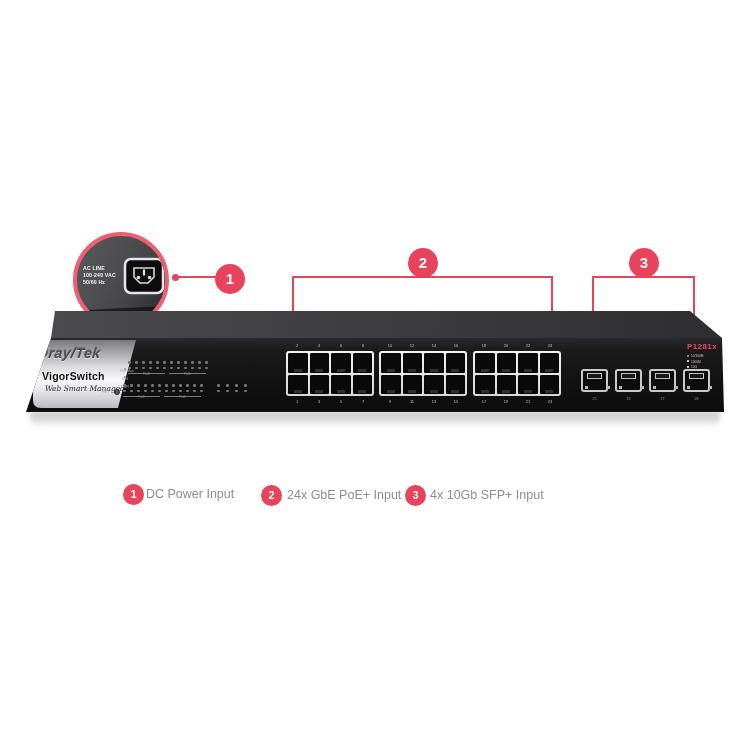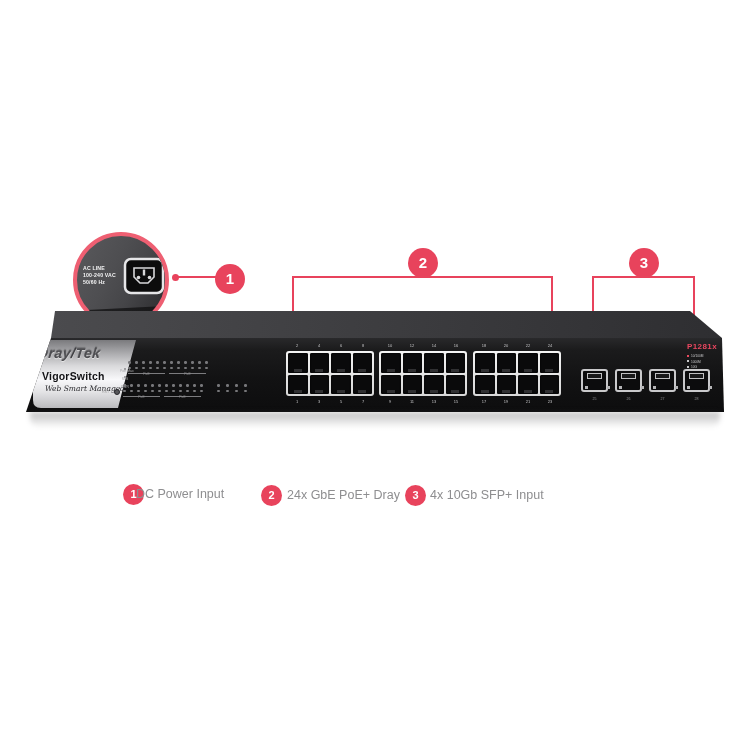--- a/index.html
+++ b/index.html
@@ -335,25 +335,25 @@
             <span class="st">10G</span>
           </div>
         </div>
     </div>
   </div>
   <div class="abs reflection"></div>
 
   <div class="abs leg-badge" style="left:123px;top:484px;">
     <span>1</span>
   </div>
-  <div class="abs leg-label" style="left:136px;top:487px;text-align:center;">DC Power Input</div>
+  <div class="abs leg-label" style="left:146px;top:487px;text-align:center;">DC Power Input</div>
 
   <div class="abs leg-badge" style="left:261px;top:485px;">
     <span>2</span>
   </div>
-  <div class="abs leg-label" style="left:287px;top:488px;">24x GbE PoE+ Dray</div>
+  <div class="abs leg-label" style="left:287px;top:488px;">24x GbE PoE+ Input</div>
 
   <div class="abs leg-badge" style="left:405px;top:485px;">
     <span>3</span>
   </div>
   <div class="abs leg-label" style="left:430px;top:488px;">4x 10Gb SFP+ Input</div>
 
 </div>
 
 </body></html>

